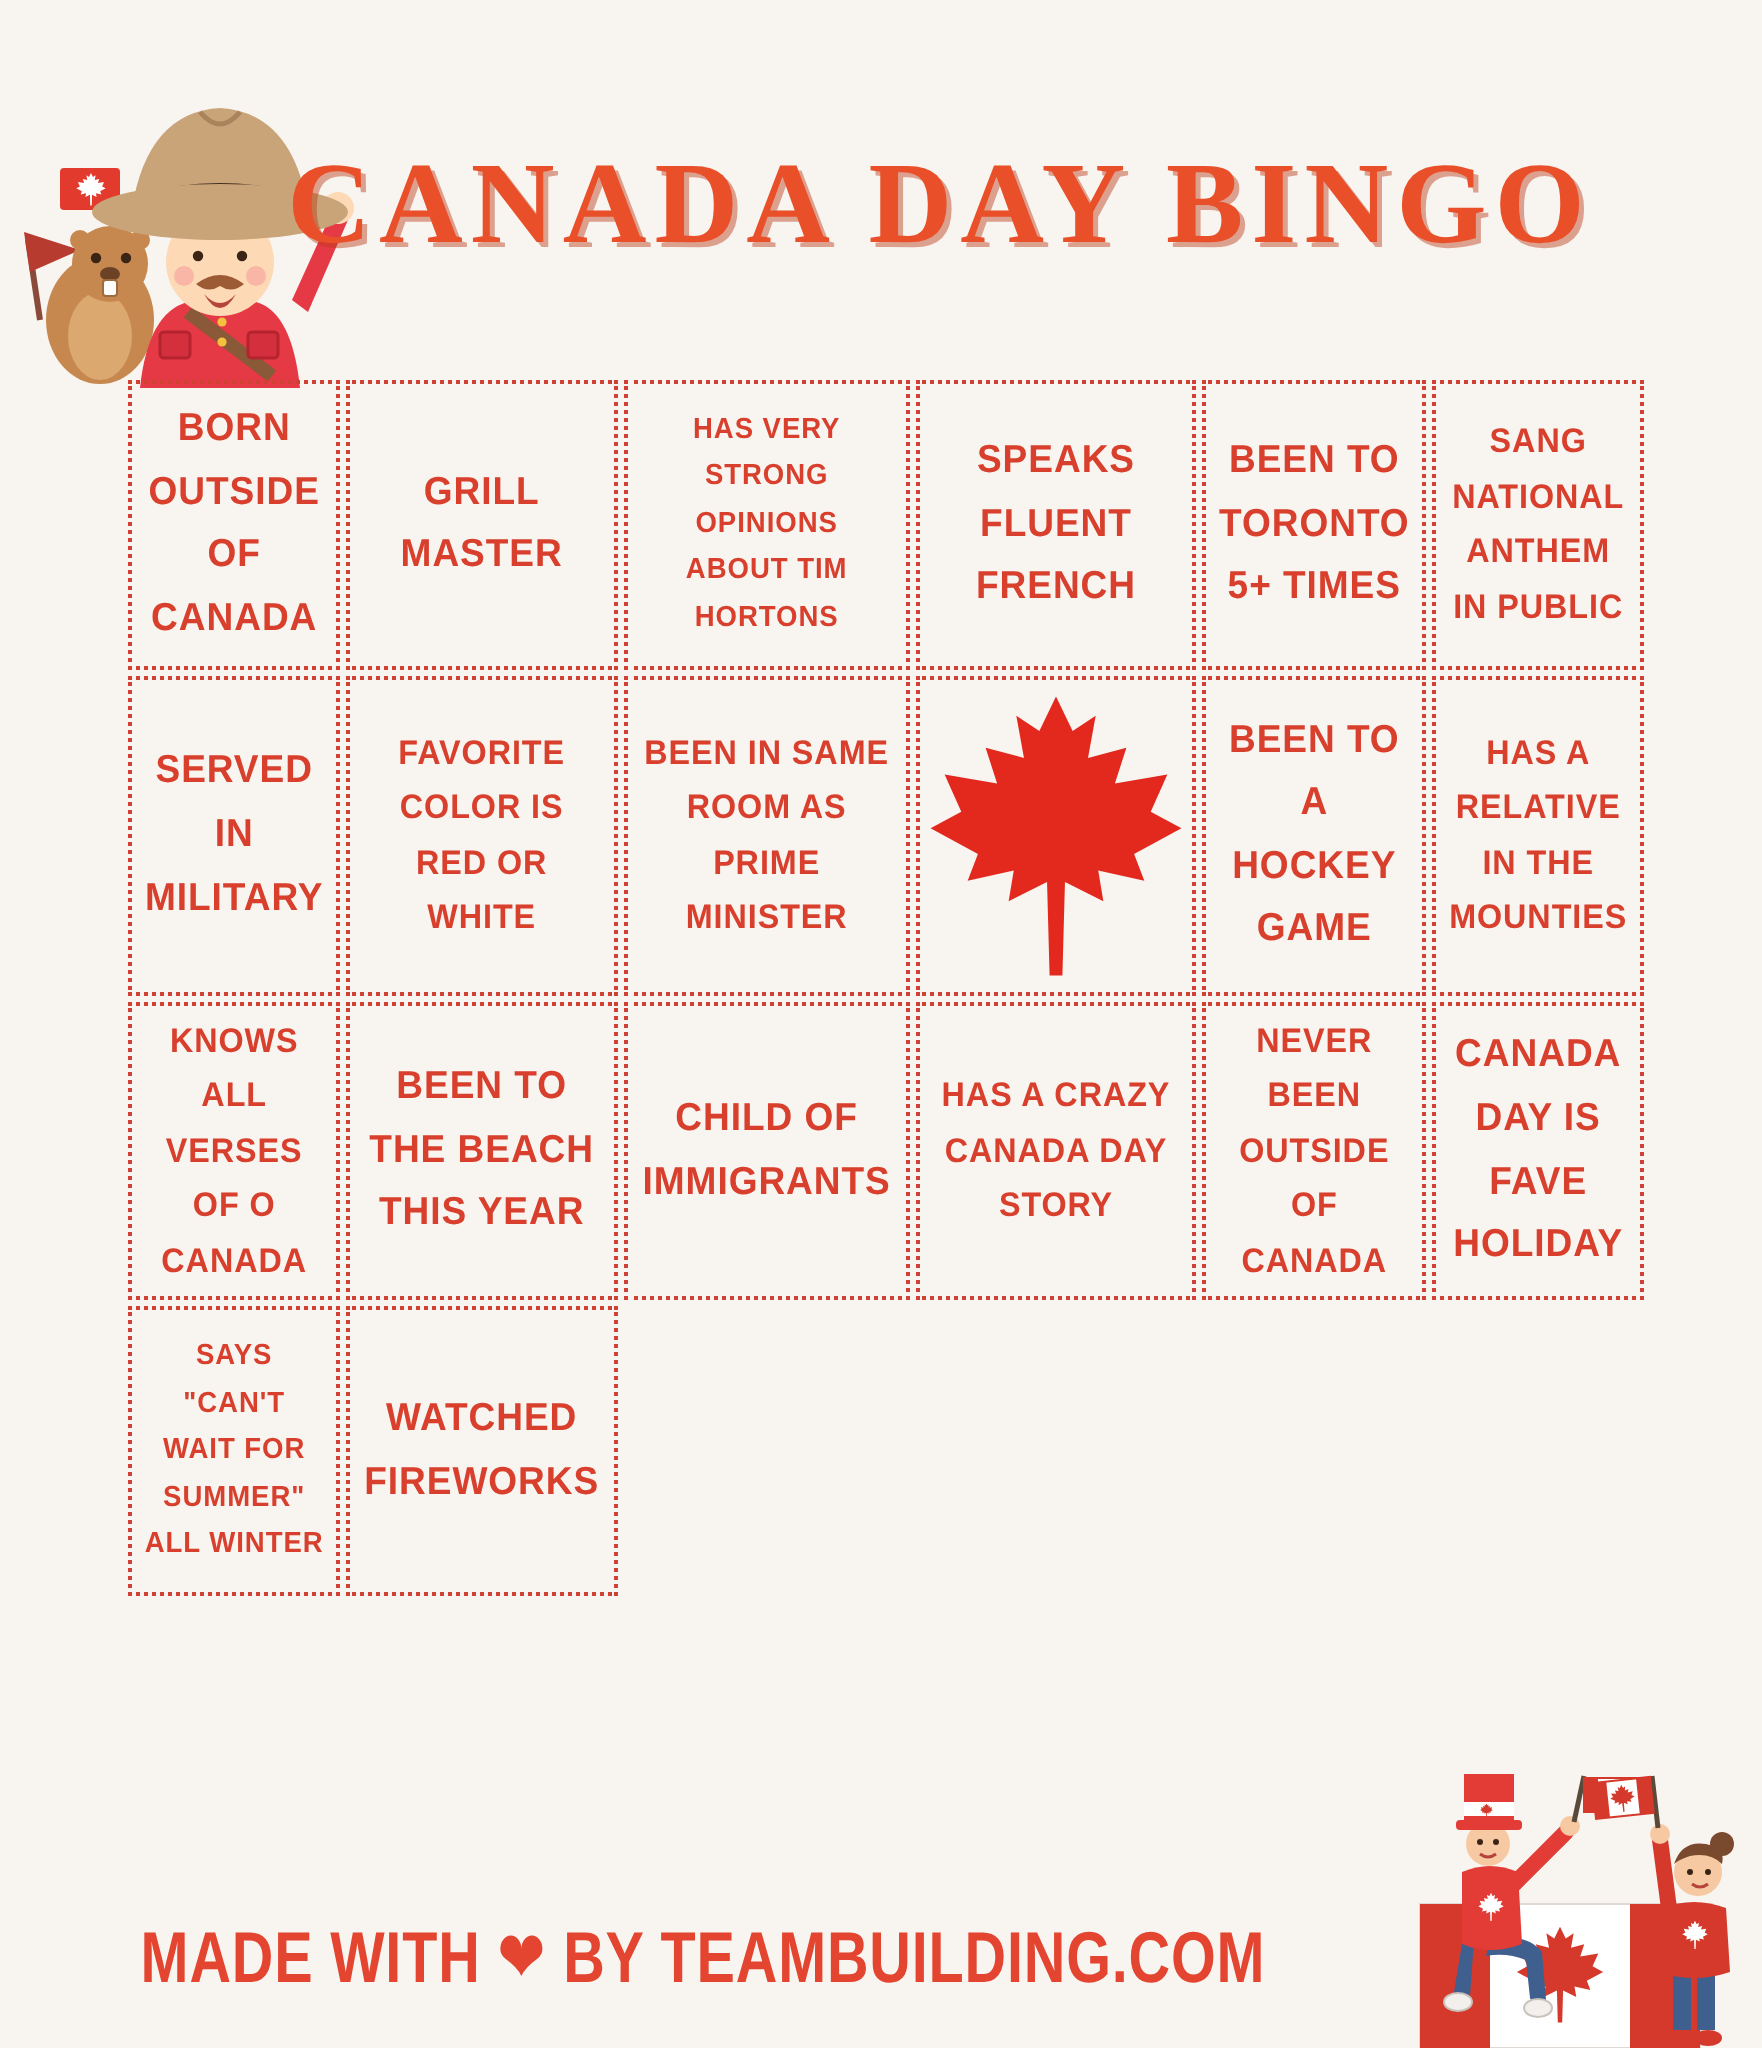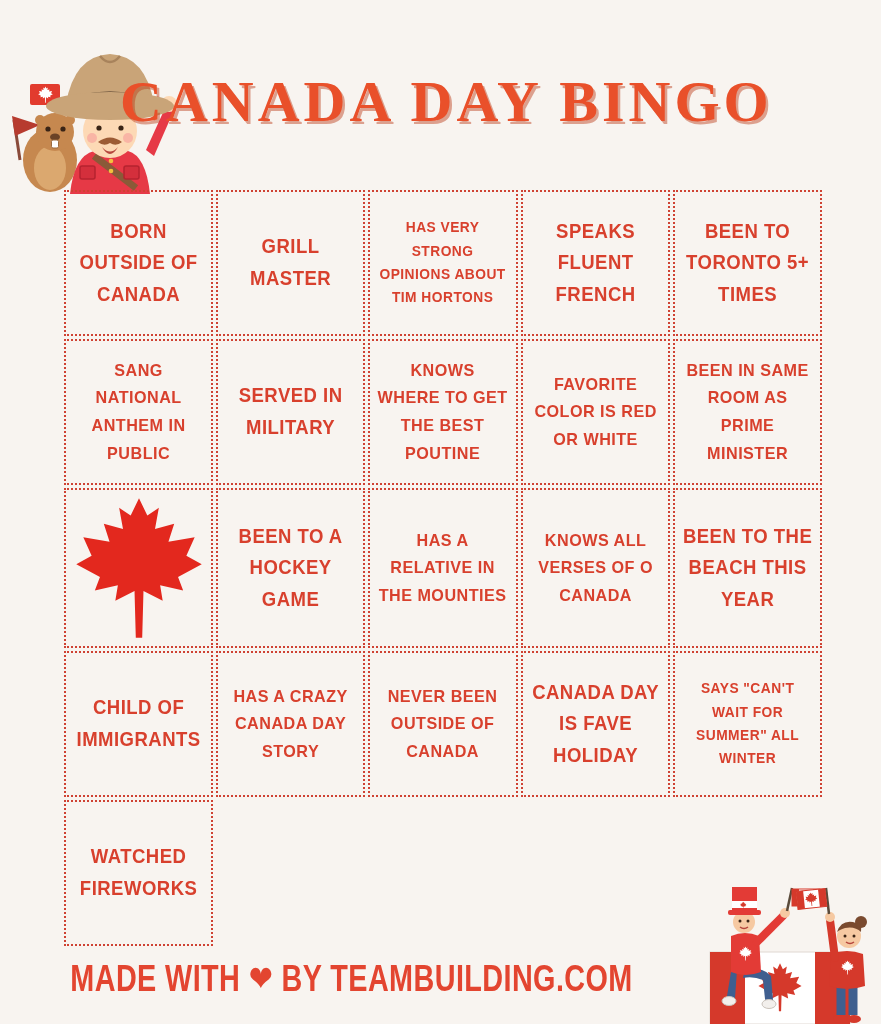--- a/index.html
+++ b/index.html
@@ -7,30 +7,31 @@
   }
   *{margin:0;padding:0;box-sizing:border-box;}
   html,body{width:881px;height:1024px;}
   body{
     position:relative;width:881px;height:1024px;overflow:hidden;
     background:var(--bg);
     font-family:"Liberation Sans","DejaVu Sans",sans-serif;
   }
   .page-title{
     position:absolute;left:120px;top:68px;width:700px;
+    text-align:center;
     font-family:"Liberation Serif","DejaVu Serif",serif;
     font-weight:700;font-size:58px;letter-spacing:4px;
     color:var(--title-red);
     text-shadow:2.5px 2.5px 0 rgba(187,58,22,.45);
     white-space:nowrap;
   }
   .mountie{position:absolute;left:4px;top:28px;width:180px;height:166px;}
   .bingo-grid{
     position:absolute;left:64px;top:190px;width:758px;height:756px;
-    display:grid;grid-template-columns:repeat(5,1fr);grid-template-rows:repeat(5,1fr);
+    display:grid;grid-template-columns:repeat(6,1fr);grid-template-rows:repeat(5,1fr);
     gap:3px;
   }
   .cell{
     border:2px dotted var(--border-red);
     display:flex;align-items:center;justify-content:center;
     padding:4px;text-align:center;
     background:transparent;
   }
   .cell span{
     display:block;color:var(--red);font-weight:700;
@@ -125,23 +126,20 @@
       <span class="t-l">SPEAKS FLUENT FRENCH</span>
     </div>
     <div class="cell">
       <span class="t-l">BEEN TO TORONTO 5+ TIMES</span>
     </div>
     <div class="cell">
       <span class="t-m">SANG NATIONAL ANTHEM IN PUBLIC</span>
     </div>
     <div class="cell">
       <span class="t-l">SERVED IN MILITARY</span>
-    </div>
-    <div class="cell">
-      <span class="t-m">KNOWS WHERE TO GET THE BEST POUTINE</span>
     </div>
     <div class="cell">
       <span class="t-m">FAVORITE COLOR IS RED OR WHITE</span>
     </div>
     <div class="cell">
       <span class="t-m">BEEN IN SAME ROOM AS PRIME MINISTER</span>
     </div>
     <div class="cell">
   <svg class="center-leaf" viewBox="0 0 100 115">
     <use href="#cdb-leaf" fill="#e3281e"></use>

